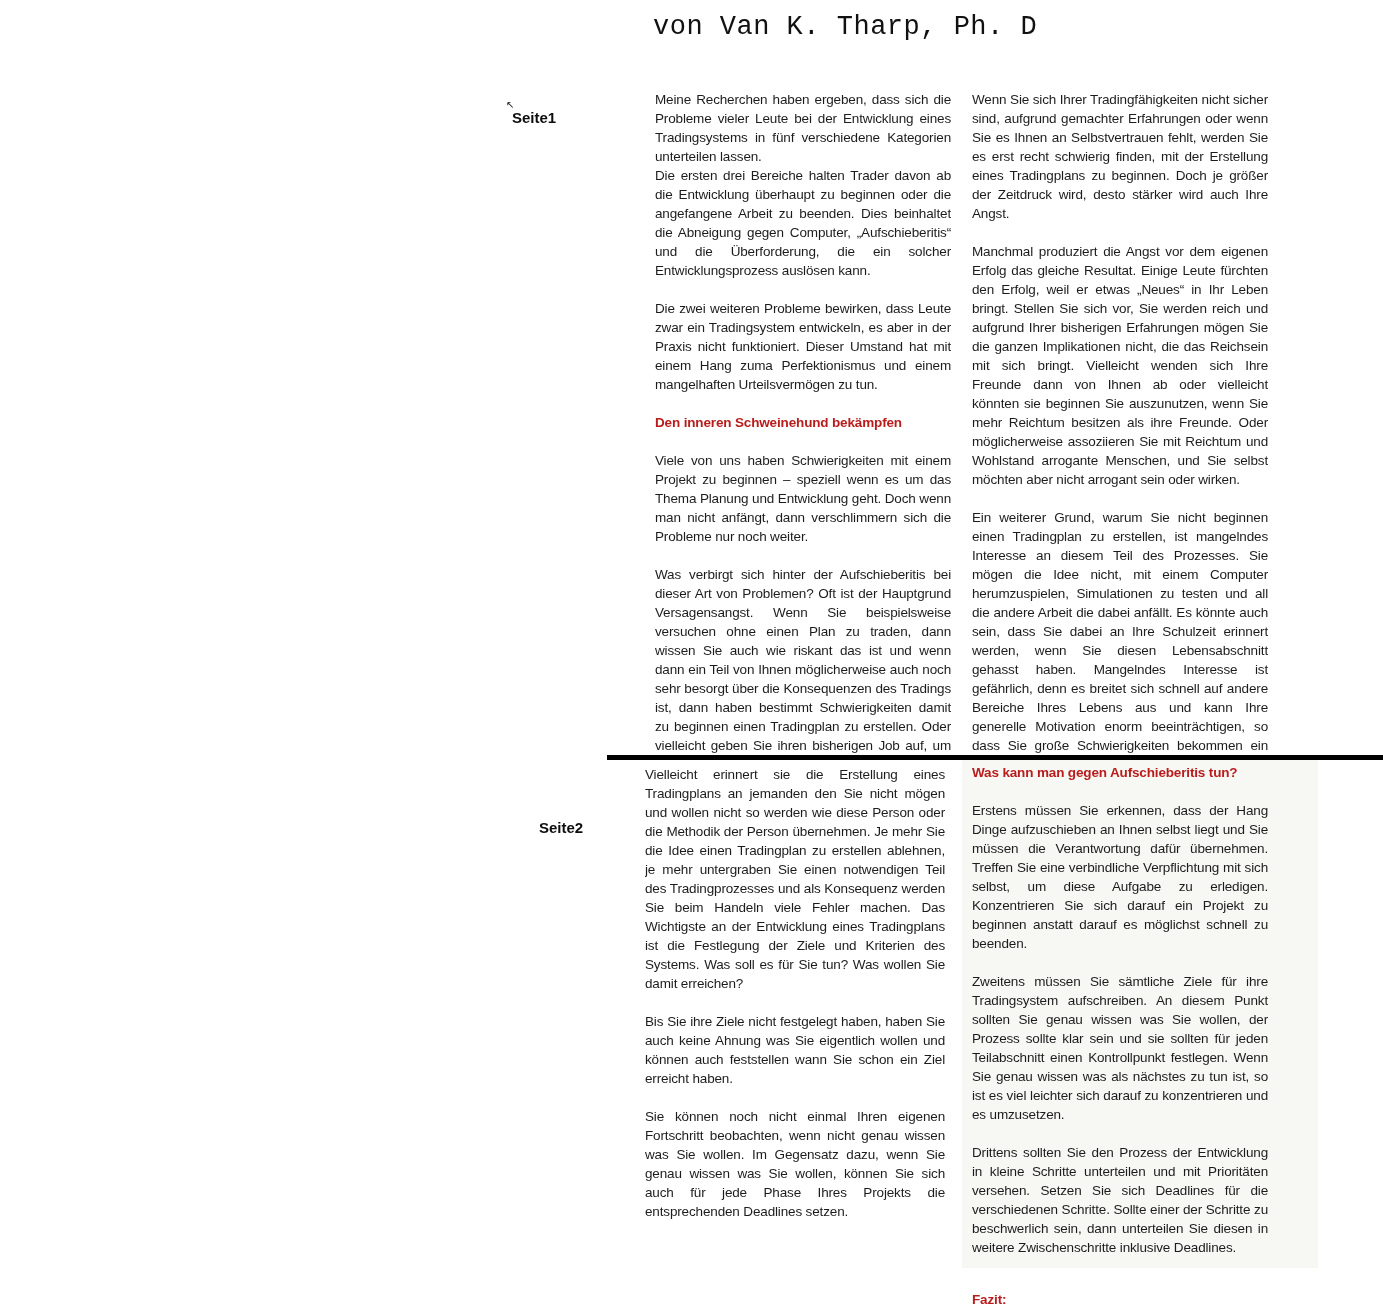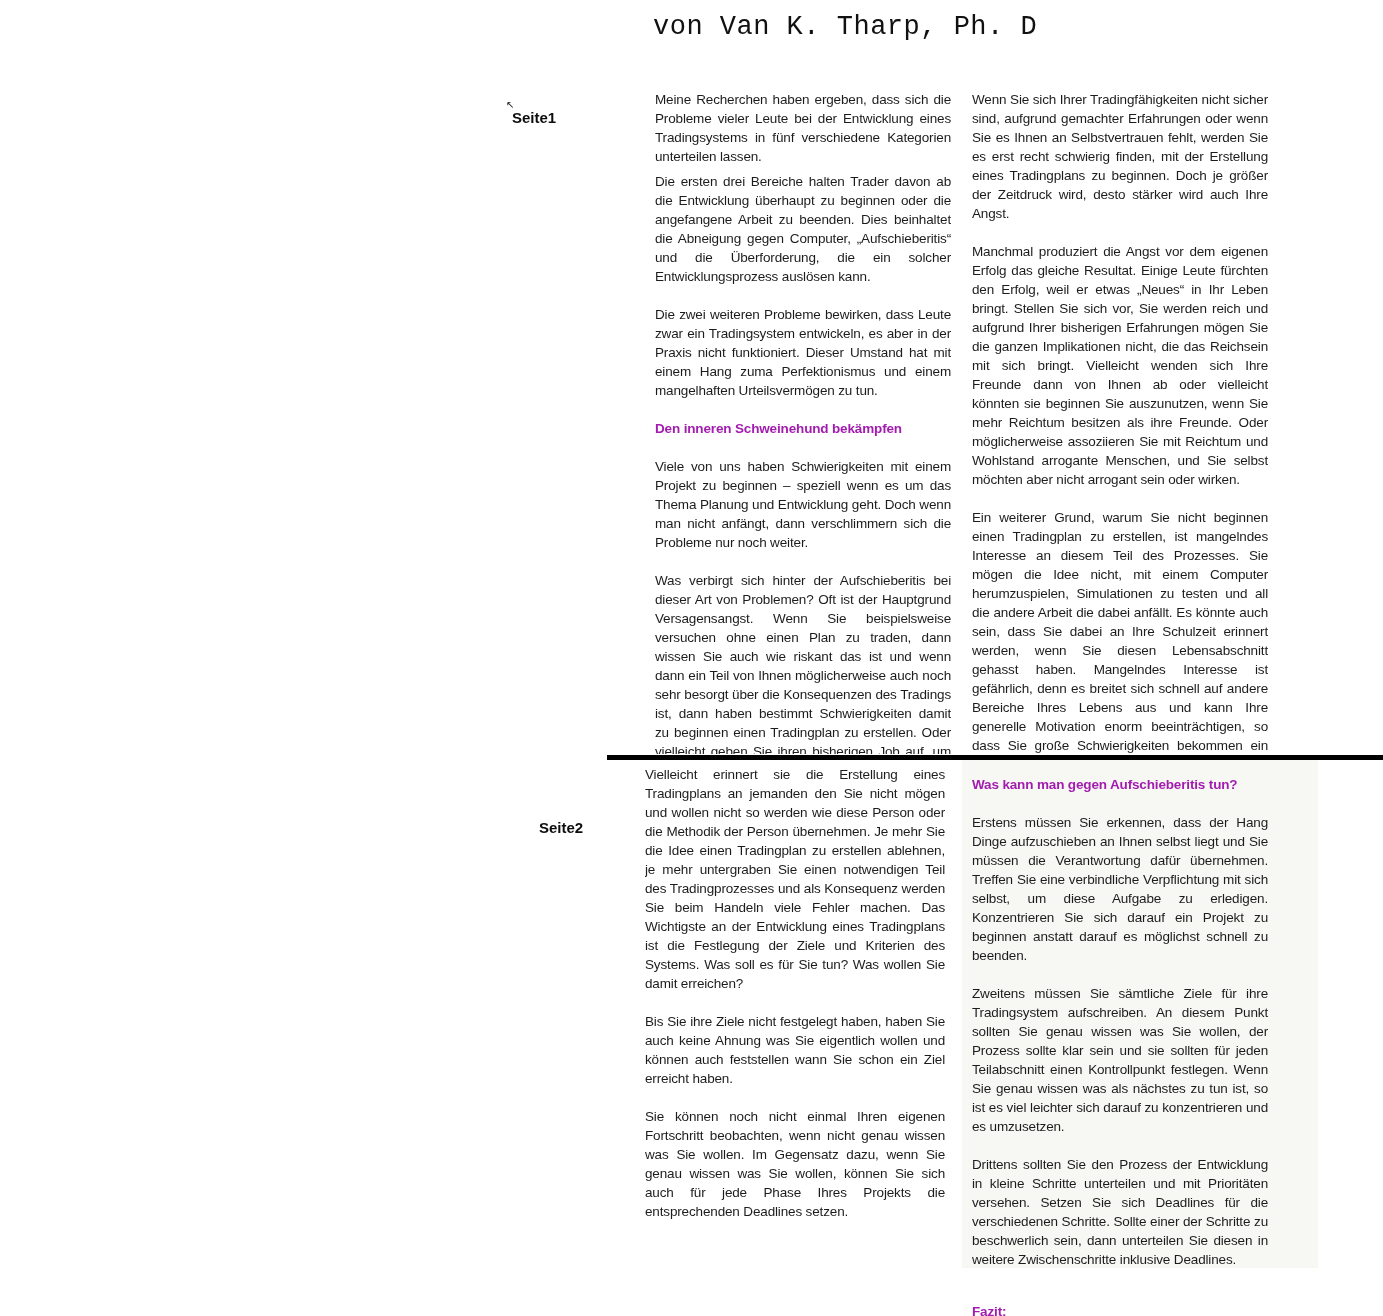--- a/index.html
+++ b/index.html
@@ -47,51 +47,51 @@
     position: absolute;
     text-align: justify;
     font-size: 13.5px;
     line-height: 19px;
     letter-spacing: -0.15px;
   }
   .col p {
     margin: 0 0 19px 0;
   }
   .col p.no-gap {
-    margin-bottom: 6px;
+    margin-bottom: 0;
   }
   .col h3 {
     font-size: 13.5px;
     line-height: 19px;
     margin: 19px 0 19px 0;
     font-weight: bold;
     text-align: left;
   }
-  .green { color: #a21caf; }
+  .green { color: #b91c1c; }
   #p1-left  { left: 655px; top: 90px;  width: 296px; height: 664px; overflow: hidden; }
   #p1-right { left: 972px; top: 90px;  width: 296px; height: 666px; overflow: hidden; }
   #p2-left  { left: 645px; top: 765px; width: 300px; height: 551px; overflow: hidden; }
   #p2-right { left: 972px; top: 763px; width: 296px; height: 553px; overflow: hidden; }
   .divider {
     position: absolute;
     left: 607px;
     top: 755px;
     width: 776px;
     height: 5px;
     background: #000000;
   }
   .p2-right-bg {
     position: absolute;
     left: 962px;
     top: 760px;
     width: 356px;
     height: 508px;
     background: #f7f7f4;
   }
-  #p2-right h3.first { margin-top: 12px; }
+  #p2-right h3.first { margin-top: 0; }
   #p2-right h3.fazit { margin-top: 33px; }
 </style>
 </head>
 <body>
 
 <div id="canvas">
 
   <div class="doc-title">von Van K. Tharp, Ph. D</div>
 
   <div class="page-label" id="seite1-label">

